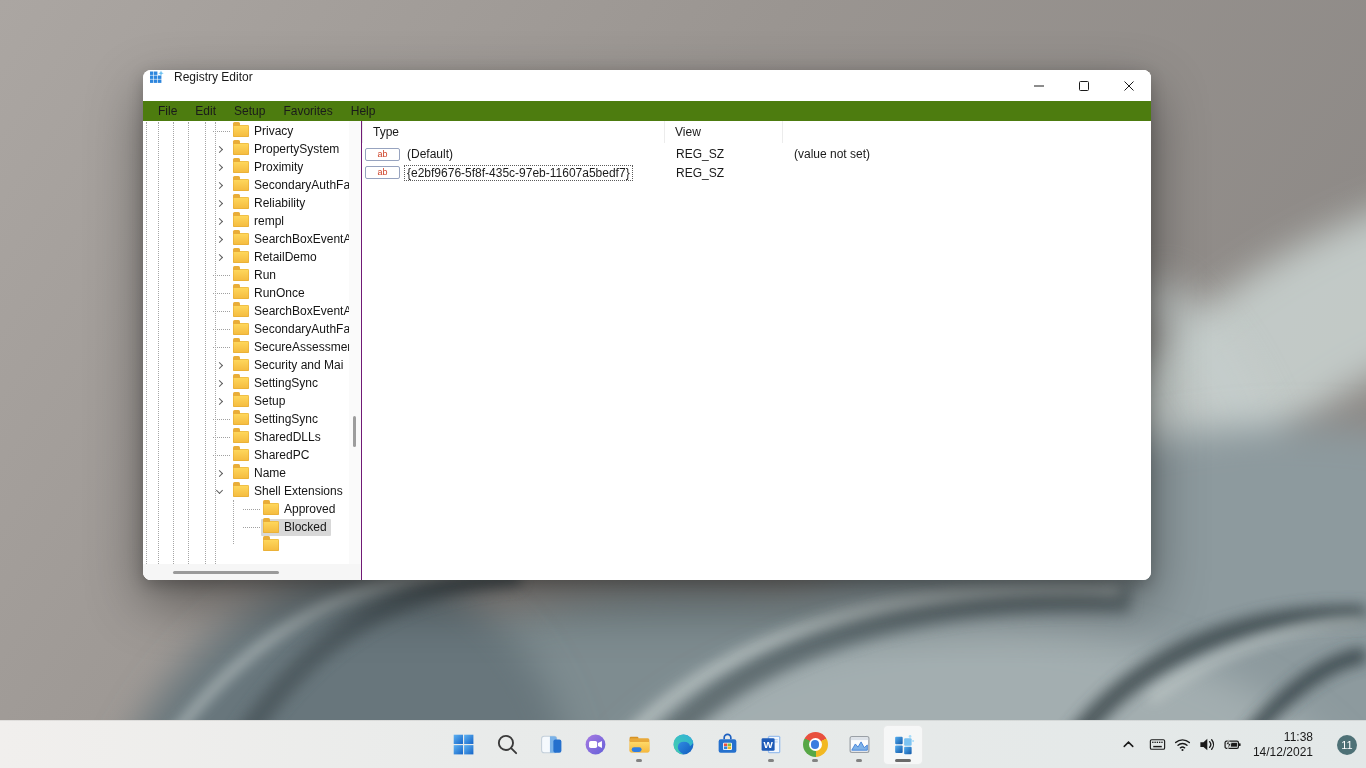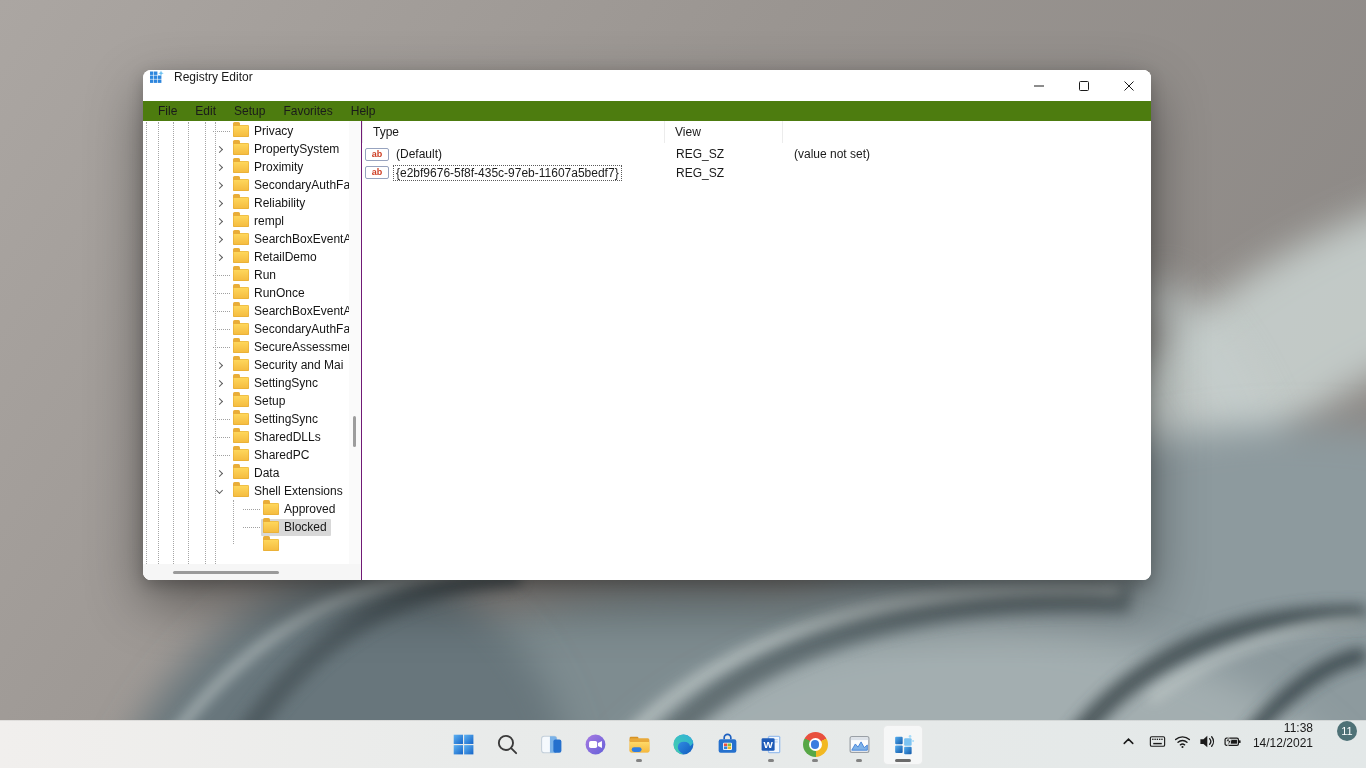--- a/index.html
+++ b/index.html
@@ -48,37 +48,37 @@
   
   .list-pane{flex:1;background:#fff;overflow:hidden}
   .list-header{display:grid;grid-template-columns:302px 118px 290px 1fr;height:22px;align-items:stretch}
   .hc{display:flex;align-items:center;padding-left:10px;border-left:1px solid #ececec;color:#1a1a1a}
   .hc.c-name{border-left:none;padding-left:7px}
   .list-rows{padding-top:2px}
   .list-row{display:grid;grid-template-columns:302px 118px 290px 1fr;height:18.5px;align-items:center}
   .cell{overflow:hidden;white-space:nowrap}
   .cell.c-name{display:flex;align-items:center;gap:4px;padding-left:3px}
   .cell.c-type,.cell.c-data{padding-left:12px}
-  .ab{width:24px;height:13px;flex:none;border:1px solid #97a3bf;border-radius:2px;background:#fff;color:#ce3f24;font-size:9px;font-weight:700;display:inline-flex;align-items:center;justify-content:center;line-height:1}
+  .ab{width:35px;height:13px;flex:none;border:1px solid #97a3bf;border-radius:2px;background:#fff;color:#ce3f24;font-size:9px;font-weight:400;display:inline-flex;align-items:center;justify-content:center;line-height:1}
   .txt{padding:0 2px;border:1px solid transparent}
   .txt.focused{border:1px dotted #5a5a5a}
 
   
   .taskbar{position:absolute;left:0;right:0;bottom:0;height:48px;background:linear-gradient(90deg,#f1efed 0%,#e9ebea 35%,#e3e8e8 100%);border-top:1px solid rgba(0,0,0,.07)}
   .tb-center{position:absolute;left:50%;top:0;height:100%;transform:translateX(-50%);display:flex;align-items:center;gap:4px}
   .tb-btn{width:40px;height:40px;border:none;background:transparent;border-radius:5px;position:relative;display:flex;align-items:center;justify-content:center;padding:0;cursor:default}
   .tb-btn svg,.tb-btn .chrome-ic{width:25px;height:25px}
   .tb-btn.running::after{content:"";position:absolute;bottom:2.5px;left:50%;transform:translateX(-50%);width:6px;height:3px;border-radius:2px;background:#828282}
   .tb-btn.active{background:rgba(255,255,255,.62);box-shadow:inset 0 0 0 1px rgba(0,0,0,.05)}
   .tb-btn.active::after{width:16px;background:#6a6a6a}
   .chrome-ic{border-radius:50%;background:conic-gradient(from -60deg,#e8503e 0 120deg,#f2b822 120deg 240deg,#57a746 240deg 360deg);position:relative}
   .chrome-ic i{position:absolute;border-radius:50%}
   .chrome-ic .cw{inset:6px;background:#fff}
   .chrome-ic .cb{inset:8.2px;background:#3a7ce0}
-  .tray{position:absolute;right:0;top:0;bottom:0;display:flex;align-items:flex-start;padding-right:9px}
+  .tray{position:absolute;right:0;top:0;bottom:0;display:flex;align-items:center;padding-right:9px}
   .tray-btn{width:25px;height:40px;display:flex;align-items:center;justify-content:center;background:none;border:none;padding:0;cursor:default}
   .tray-btn.wide{width:28px;margin-right:2px}
   .tray-btn svg{width:19px;height:19px}
   .clock{margin-left:8px;text-align:right;font-size:12px;line-height:15px;color:#1a1a1a;cursor:default}
   .badge{margin-left:24px;width:20px;height:20px;border-radius:50%;background:#4e7176;color:#fff;font-size:11px;display:flex;align-items:center;justify-content:center;cursor:default}
 </style>
 </head>
 <body>
 
 <div class="desktop">
@@ -321,21 +321,21 @@
       <span class="folder"></span>
       <span class="lbl">SharedPC</span>
     </span>
   </div>
             <div class="tree-row lv0">
     <span class="twisty collapsed">
                 <i class="chev"></i>
               </span>
     <span class="itembox">
       <span class="folder"></span>
-      <span class="lbl">Data</span>
+      <span class="lbl">Name</span>
     </span>
   </div>
             <div class="tree-row lv0">
     <span class="twisty expanded">
                 <i class="chev"></i>
               </span>
     <span class="itembox">
       <span class="folder"></span>
       <span class="lbl">Shell Extensions</span>
     </span>

